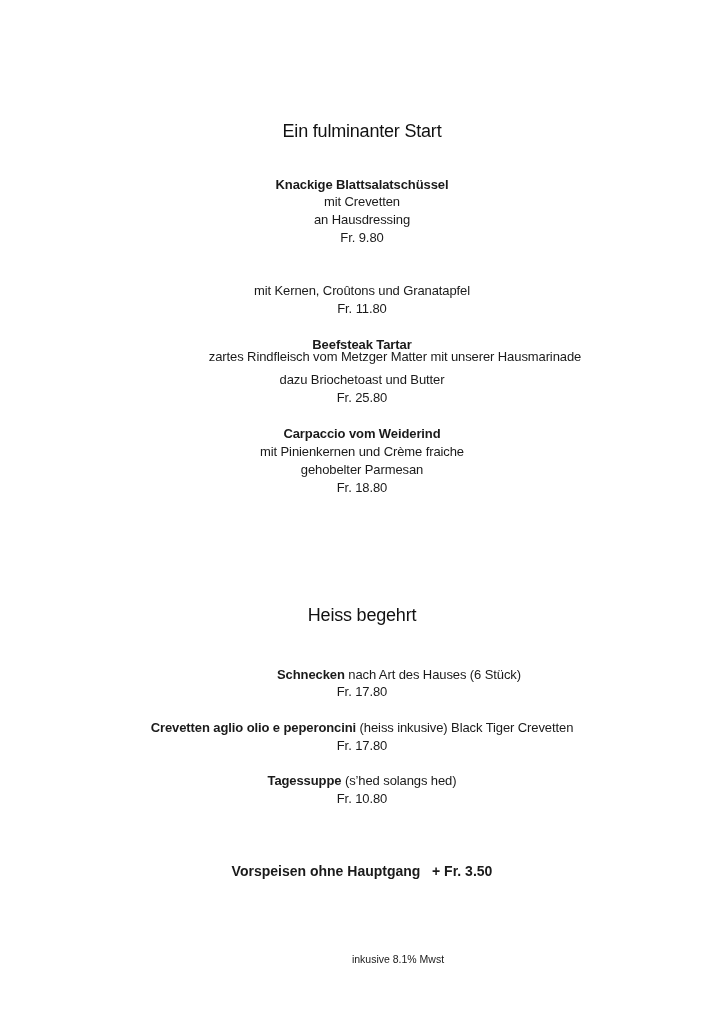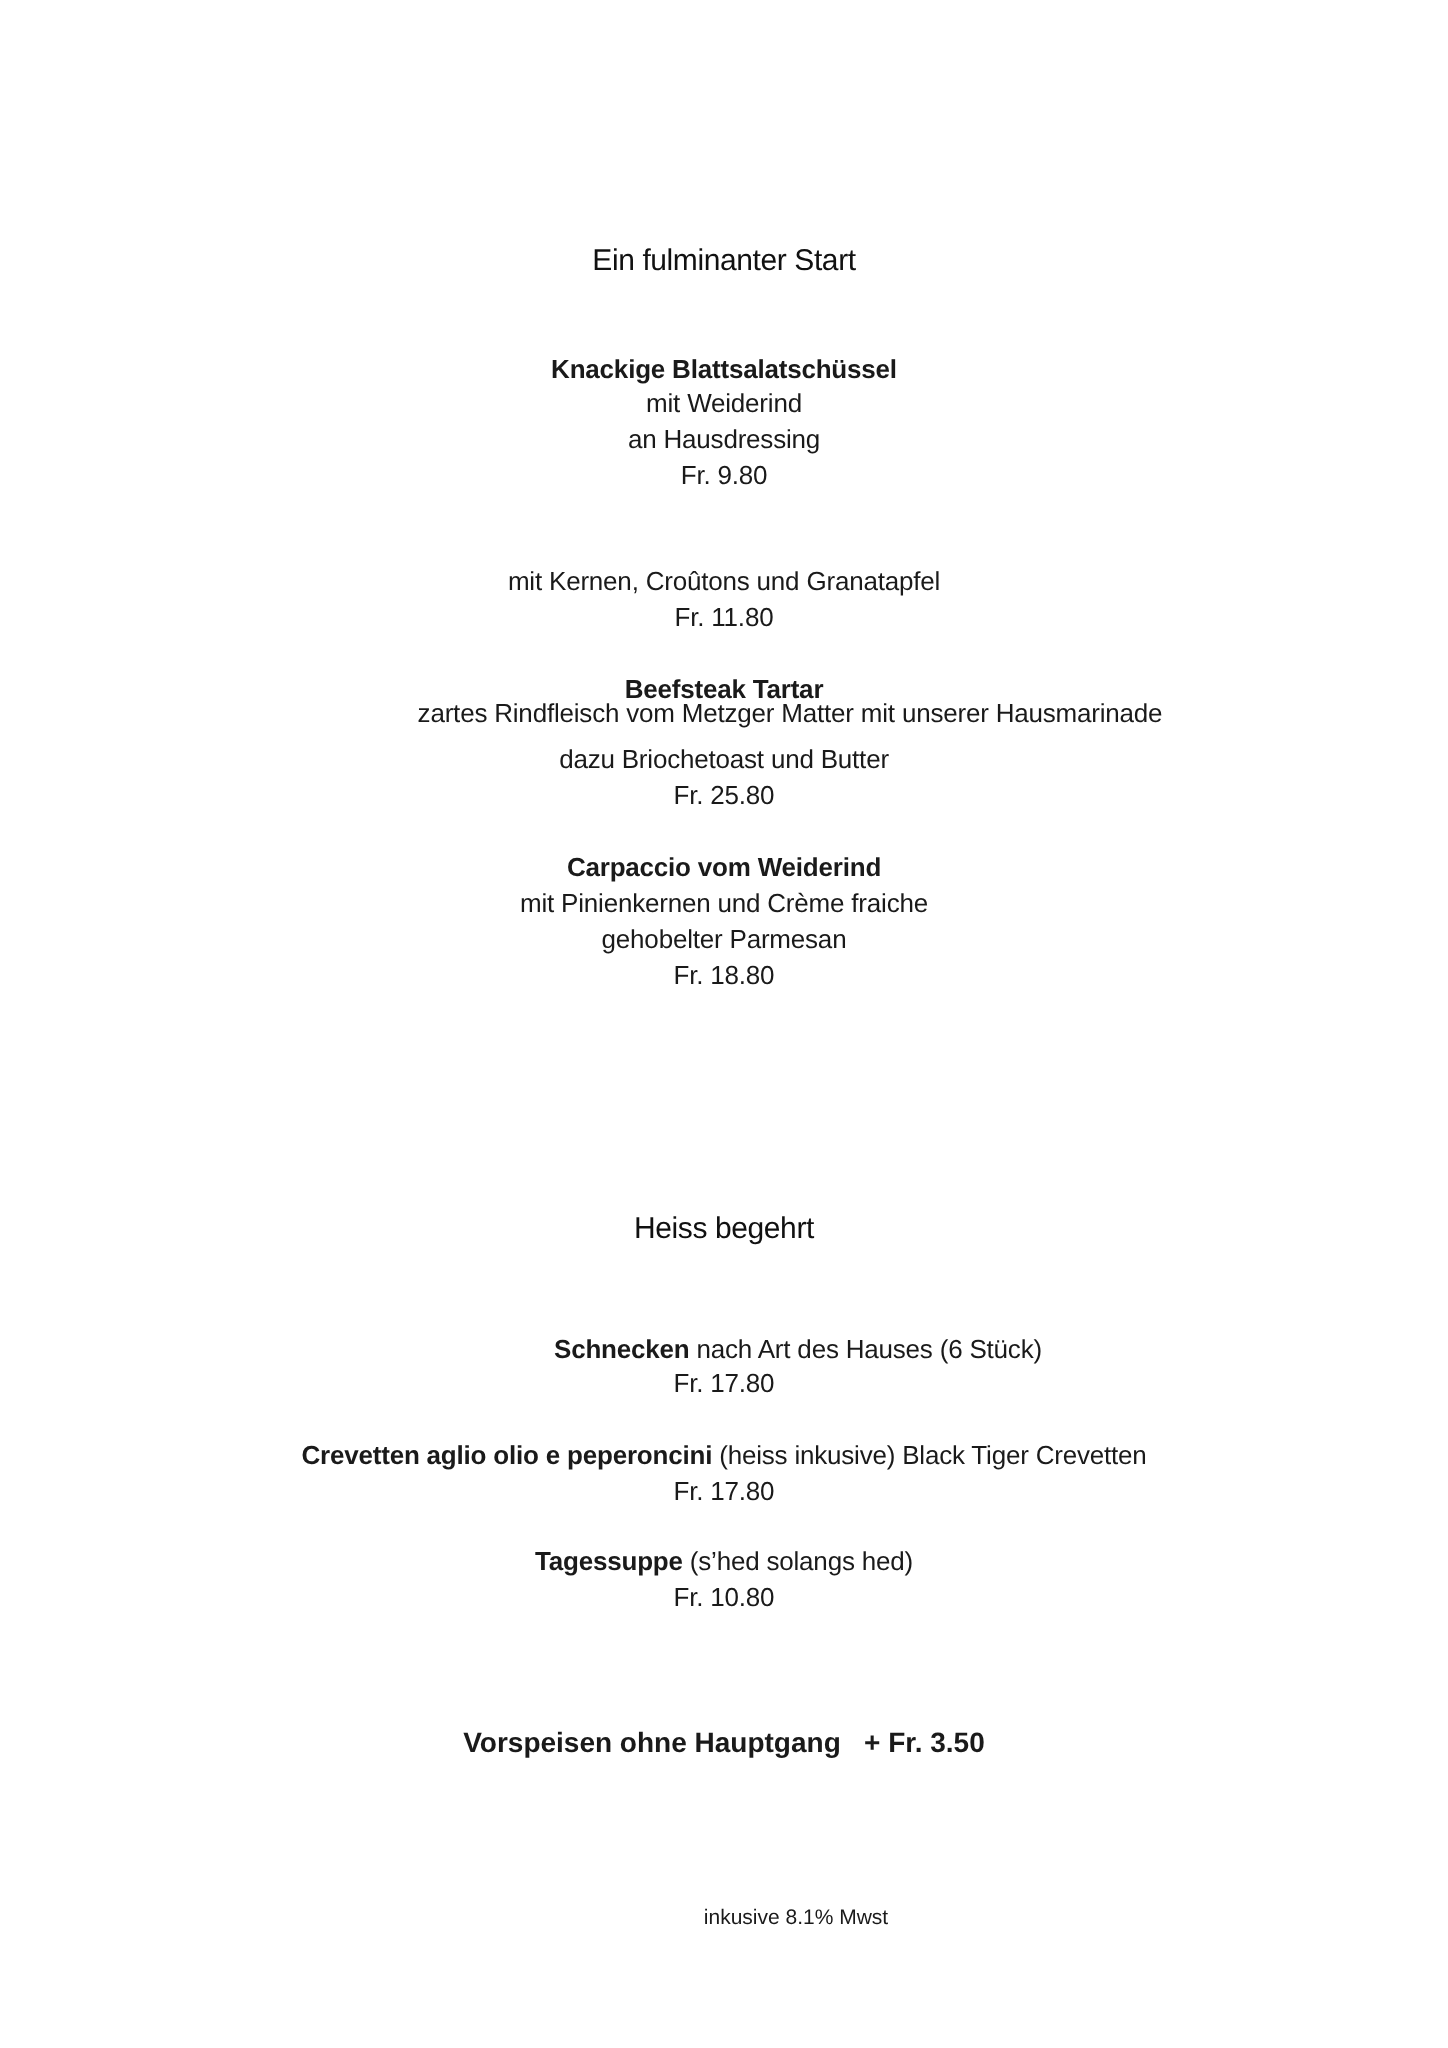--- a/index.html
+++ b/index.html
@@ -29,21 +29,21 @@
     white-space: nowrap;
     font-size: 13px;
     line-height: 18px;
     letter-spacing: -0.1px;
   }
   .section-title {
     position: absolute;
     left: 0;
     width: 724px;
     text-align: center;
-    font-size: 15px;
+    font-size: 18px;
     line-height: 30px;
     color: #111;
     letter-spacing: -0.2px;
   }
   b { font-weight: bold; }
   .surcharge {
     position: absolute;
     left: 0;
     width: 724px;
     text-align: center;
@@ -62,21 +62,21 @@
   }
 </style>
 </head>
 <body>
 
 <div class="page">
 
   <div class="section-title" style="top:116px;">Ein fulminanter Start</div>
 
   <div class="line" style="top:176px;"><b>Knackige Blattsalatschüssel</b><span></span></div>
-  <div class="line" style="top:193px;">mit Weiderind</div>
+  <div class="line" style="top:193px;">mit Crevetten</div>
   <div class="line" style="top:211px;">an Hausdressing</div>
   <div class="line" style="top:229px;">Fr. 9.80</div>
 
   <div class="line" style="top:282px;">mit Kernen, Croûtons und Granatapfel</div>
   <div class="line" style="top:300px;">Fr. 11.80</div>
 
   <div class="line" style="top:336px;"><b>Beefsteak Tartar</b><span></span></div>
   <div class="line" style="top:348px;padding-left:33px;">zartes Rindfleisch vom Metzger Matter mit unserer Hausmarinade</div>
   <div class="line" style="top:371px;">dazu Briochetoast und Butter</div>
   <div class="line" style="top:389px;">Fr. 25.80</div>

